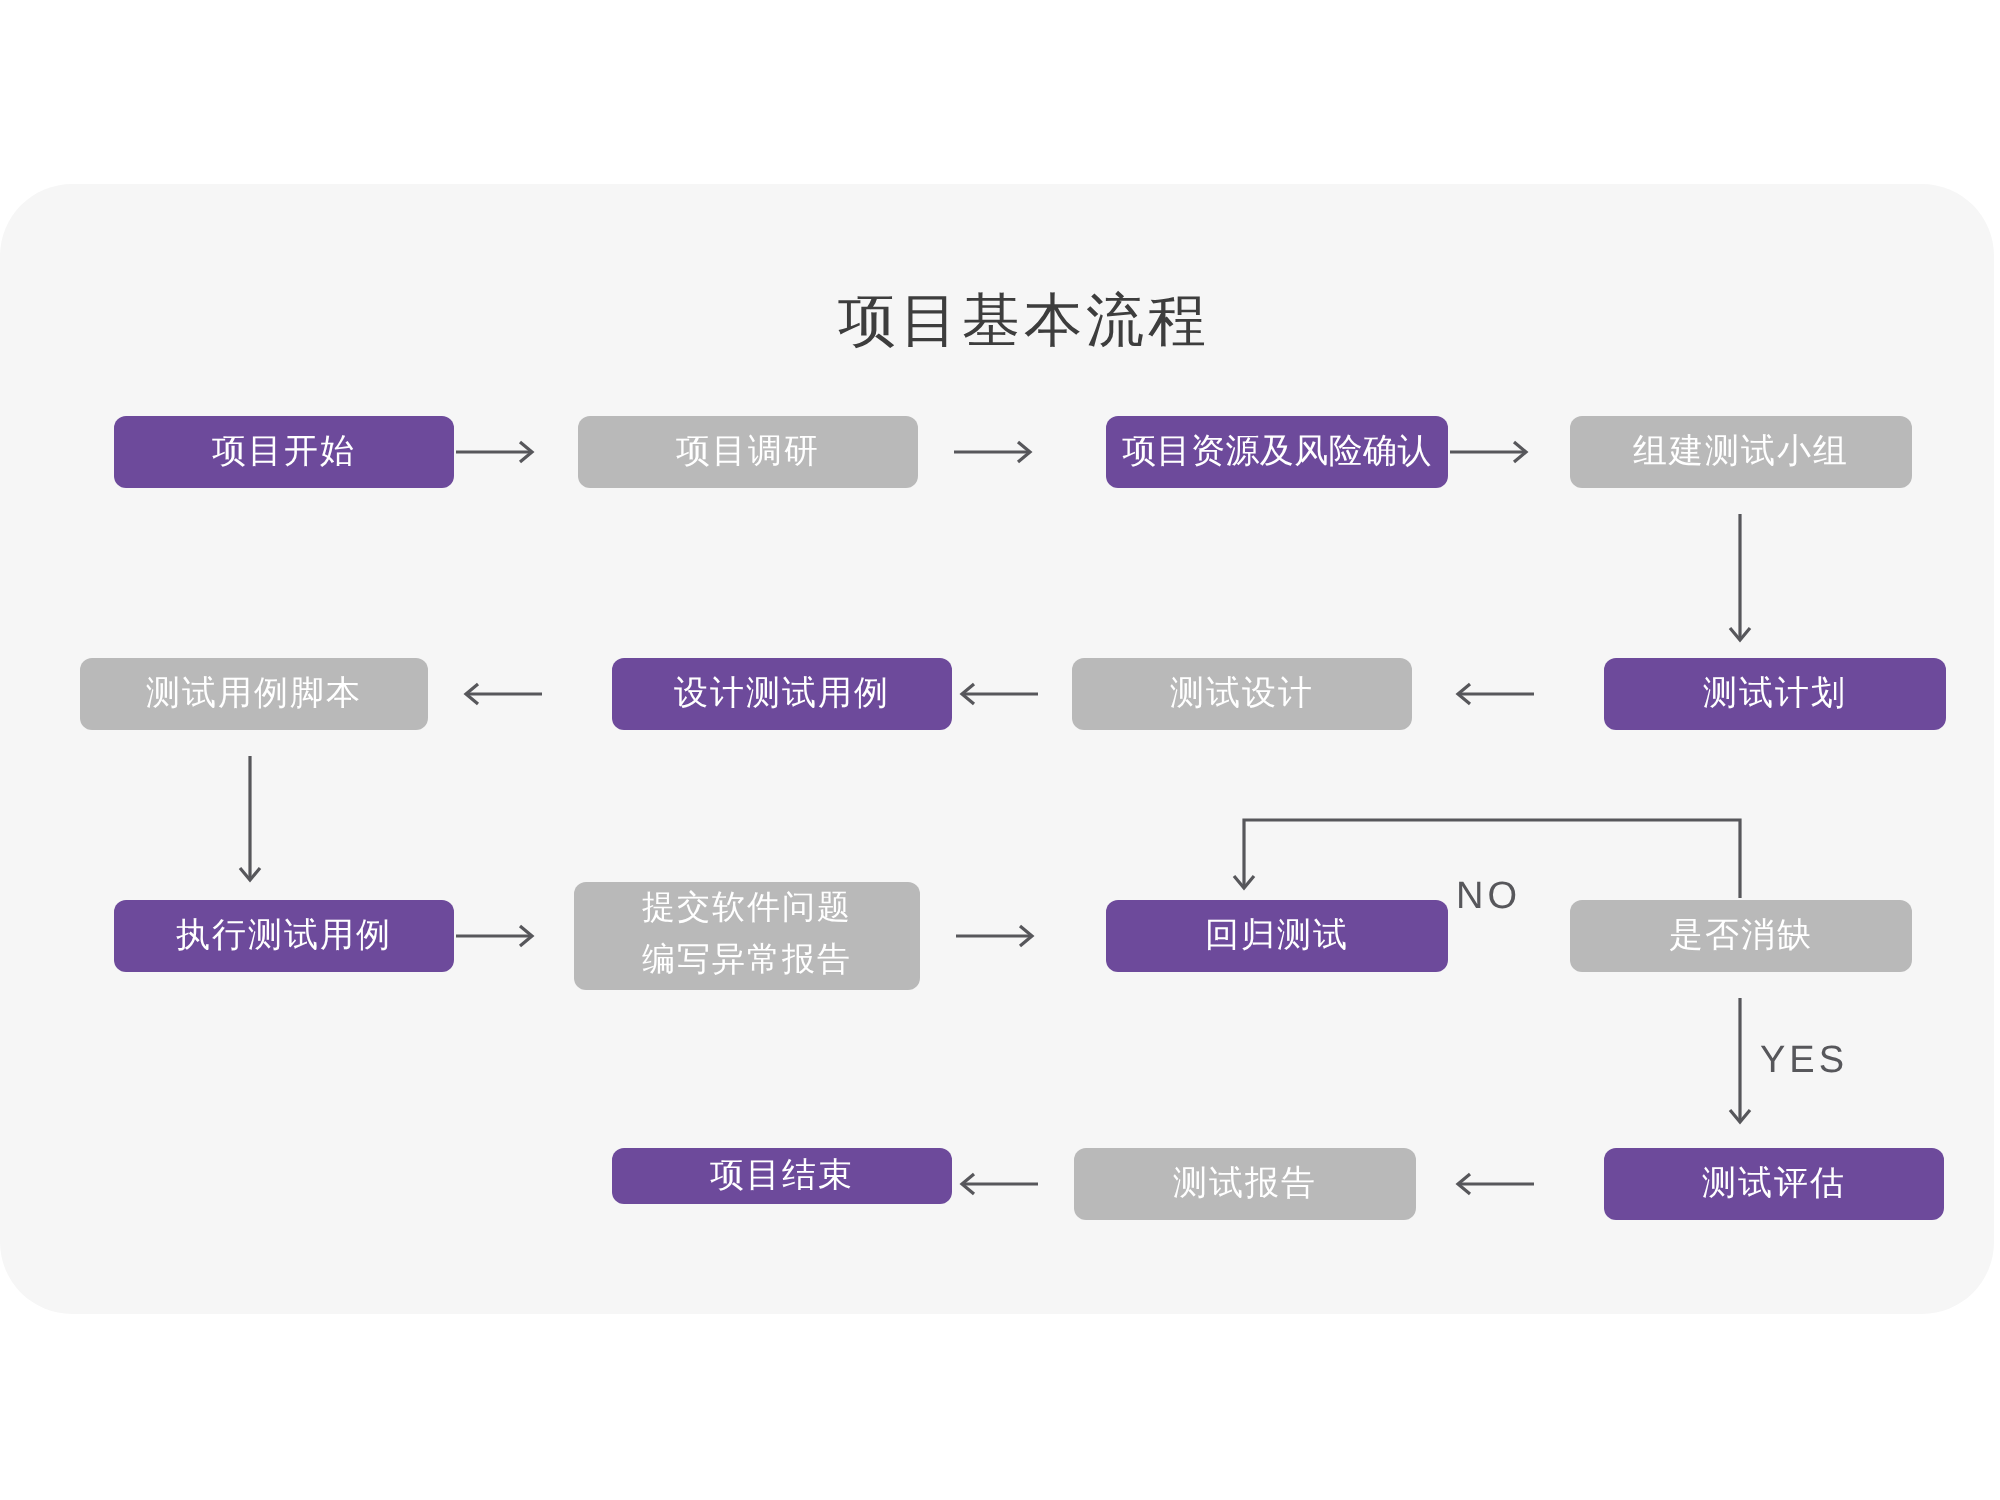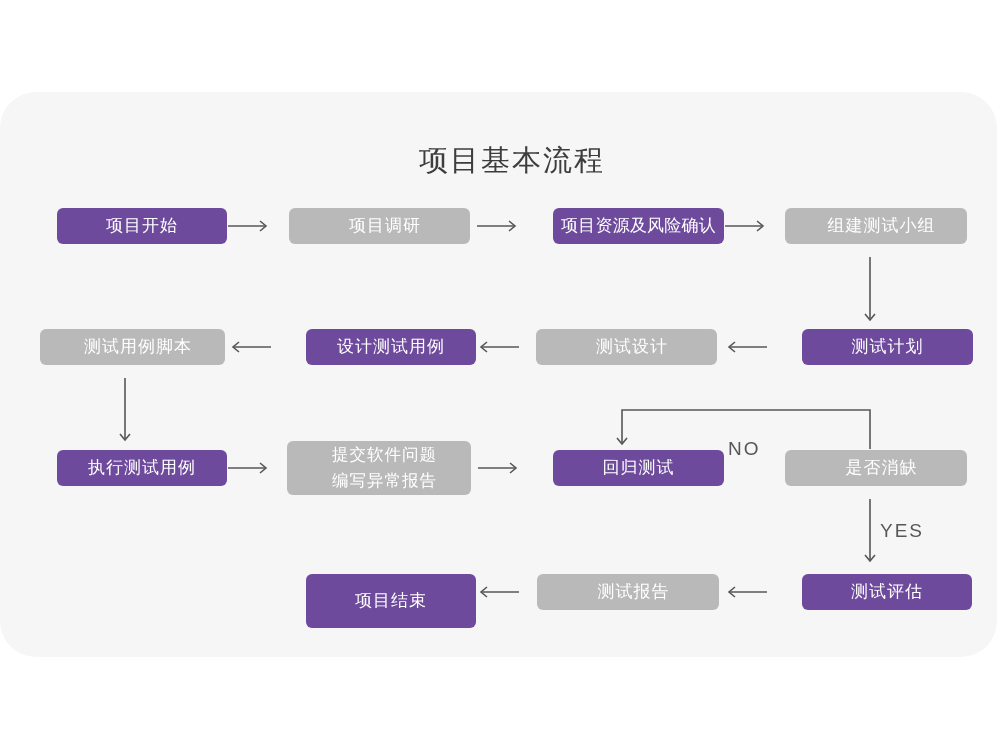--- a/index.html
+++ b/index.html
@@ -2,37 +2,37 @@
 <html style="--purple: #6d4a9b; --gray: #b9b9b9; --card: #f6f6f6;"><head>
 <meta charset="utf-8">
 <style>
   html,body{margin:0;padding:0;background:#ffffff;font-family:"Liberation Sans",sans-serif;}
   .stage{position:relative;width:1000px;height:750px;background:#ffffff;overflow:hidden;}
   .card{position:absolute;left:0px;top:92px;width:997px;height:565px;background:var(--card,#f6f6f6);border-radius:36px;}
   .title{position:absolute;left:0;top:141px;width:1000px;text-align:center;font-size:29px;color:#3d3d3d;letter-spacing:2px;font-weight:500;padding-left:12px;}
   .node{position:absolute;border-radius:6px;display:flex;align-items:center;justify-content:center;
         color:#ffffff;font-size:17px;letter-spacing:1px;text-align:center;white-space:pre-line;line-height:1.55;}
   .purple{background:var(--purple,#6d4a9b);margin-left:17px;}
-  .gray{background:var(--gray,#b9b9b9);padding-left:11px;}
+  .gray{background:var(--gray,#b9b9b9);}
   .flow-svg{position:absolute;left:0;top:0;width:1000px;height:750px;pointer-events:none;}
   .edge-label{position:absolute;color:#57575b;font-size:19px;letter-spacing:2px;}
   
   .n-start{left:40px;top:208px;width:170px;height:36px;}
   .n-research{left:289px;top:208px;width:170px;height:36px;}
   .n-resources{left:536px;top:208px;width:171px;height:36px;letter-spacing:0.2px;}
   .n-team{left:785px;top:208px;width:171px;height:36px;}
   .n-scripts{left:40px;top:329px;width:174px;height:36px;}
   .n-designcases{left:289px;top:329px;width:170px;height:36px;}
   .n-design{left:536px;top:329px;width:170px;height:36px;}
   .n-plan{left:785px;top:329px;width:171px;height:36px;}
   .n-execute{left:40px;top:450px;width:170px;height:36px;}
   .n-submit{left:287px;top:441px;width:173px;height:54px;font-size:16.5px;}
   .n-regression{left:536px;top:450px;width:171px;height:36px;}
   .n-defect{left:785px;top:450px;width:171px;height:36px;}
-  .n-end{left:289px;top:574px;width:170px;height:54px;}
+  .n-end{left:289px;top:574px;width:170px;height:28px;}
   .n-report{left:537px;top:574px;width:171px;height:36px;}
   .n-evaluate{left:785px;top:574px;width:170px;height:36px;}
   .lbl-no{left:728px;top:438px;}
   .lbl-yes{left:880px;top:520px;}
 </style>
 </head>
 <body>
 
 <div class="stage">
   <div class="card"></div>

